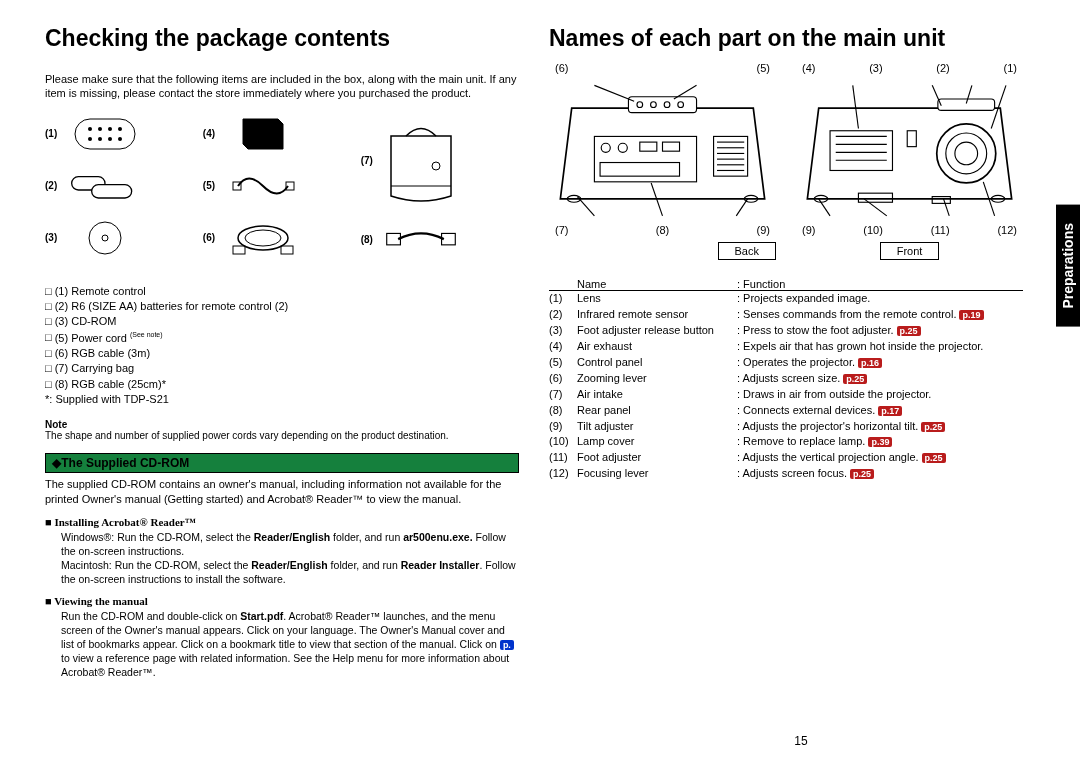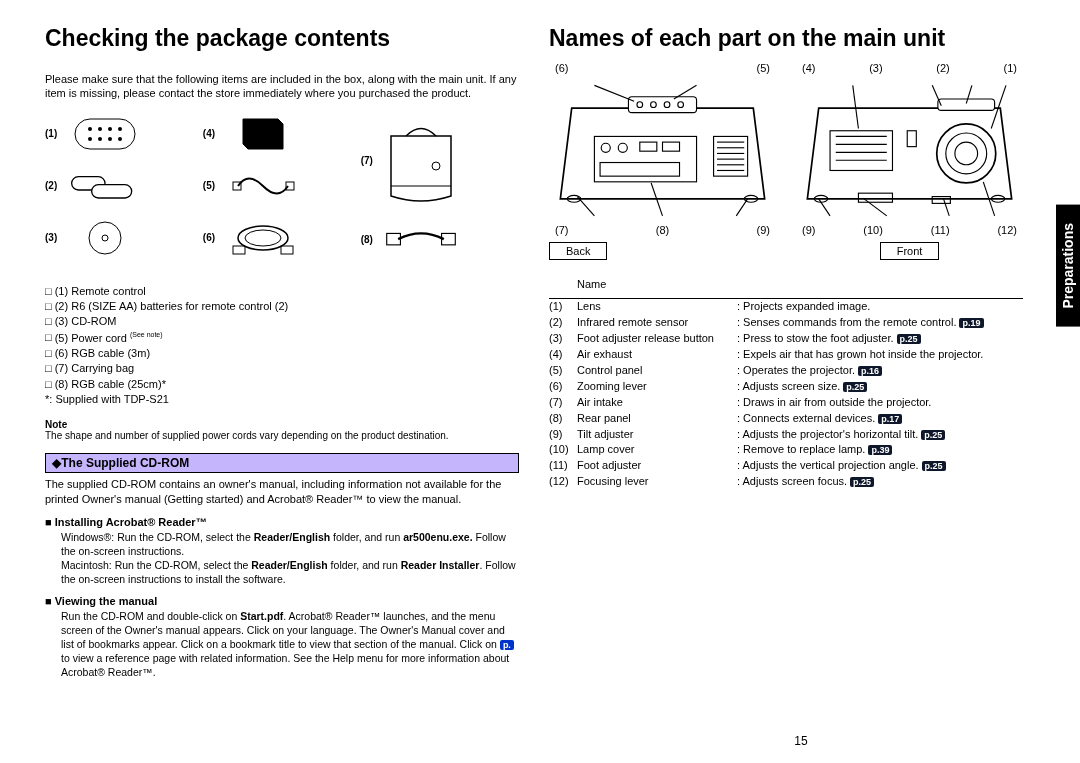--- a/index.html
+++ b/index.html
@@ -57,28 +57,28 @@
     display: flex;
     align-items: center;
     justify-content: center;
   }
   .pkg-draw svg { max-width: 100%; max-height: 100%; }
   .checklist { margin: 12px 0; font-size: 11px; line-height: 1.4; }
   .checklist div::before { content: "□ "; }
   .note-head { font-weight: bold; font-size: 10px; margin-top: 8px;}
   .note-body { font-size: 10px; }
   .section-bar {
-    background: #c4b5fd;
+    background: #15803d;
     border: 1px solid #000;
     padding: 2px 6px;
     font-weight: bold;
     font-size: 12px;
     margin-top: 12px;
   }
-  .subhead { font-weight: bold; font-size: 11px; margin-top: 8px; }
+  .subhead { font-weight: bold; font-size: 11px; margin-top: 8px; font-family: Liberation Serif, serif; }
   .subhead::before { content: "■ "; }
   .body-sm { font-size: 10.5px; line-height: 1.35; padding-left: 16px; margin-top:2px;}
   .page-num {
     position: absolute;
     bottom: -5px;
     width: 100%;
     text-align: center;
     font-size: 12px;
   }
   
@@ -106,32 +106,32 @@
     padding: 2px 16px;
     font-size: 11px;
     display: inline-block;
     margin-top: 6px;
   }
   .parts-header {
     display: flex;
     border-bottom: 1px solid #000;
     font-size: 11px;
     margin-top: 16px;
-    padding-bottom: 8px;
+    padding-bottom: 0;
   }
   .col-num { width: 28px; }
   .col-name { width: 160px; }
   .col-func { flex: 1; }
   .parts-row {
     display: flex;
     font-size: 11px;
     line-height: 1.45;
   }
   .pref {
-    background: #0f172a;
+    background: #b91c1c;
     color: #fff;
     font-size: 9px;
     padding: 0 3px;
     border-radius: 2px;
     margin-left: 3px;
     font-weight: bold;
   }
   .pref-inline {
     background: #0033cc;
     color: #fff;
@@ -324,21 +324,21 @@
           <line x1="100" y1="125" x2="90" y2="96" stroke="#000"></line>
           <line x1="165" y1="125" x2="175" y2="110" stroke="#000"></line>
           <ellipse cx="22" cy="110" rx="6" ry="3" fill="none" stroke="#000"></ellipse>
           <ellipse cx="178" cy="110" rx="6" ry="3" fill="none" stroke="#000"></ellipse>
         </svg>
         <div class="callouts-bot">
           <span>(7)</span>
           <span>(8)</span>
           <span>(9)</span>
         </div>
-        <div style="text-align:left"><span class="diag-label">Back</span></div>
+        <div style="text-align:right"><span class="diag-label">Back</span></div>
       </div>
 
       <div class="diag">
         <div class="callouts-top">
           <span>(4)</span>
           <span>(3)</span>
           <span>(2)</span>
           <span>(1)</span>
         </div>
         <svg viewBox="0 0 200 130">
@@ -372,20 +372,21 @@
           <span>(11)</span>
           <span>(12)</span>
         </div>
         <div style="text-align:center"><span class="diag-label">Front</span></div>
       </div>
     </div>
 
     <div class="parts-header">
       <div class="col-num"></div>
       <div class="col-name">Name</div>
+      <div class="col-func">: Function</div>
     </div>
     <div id="parts-rows">
         <div class="parts-row">
           <div class="col-num">(1)</div>
           <div class="col-name">Lens</div>
           <div class="col-func">: Projects expanded image.</div>
         </div>
         <div class="parts-row">
           <div class="col-num">(2)</div>
           <div class="col-name">Infrared remote sensor</div>

